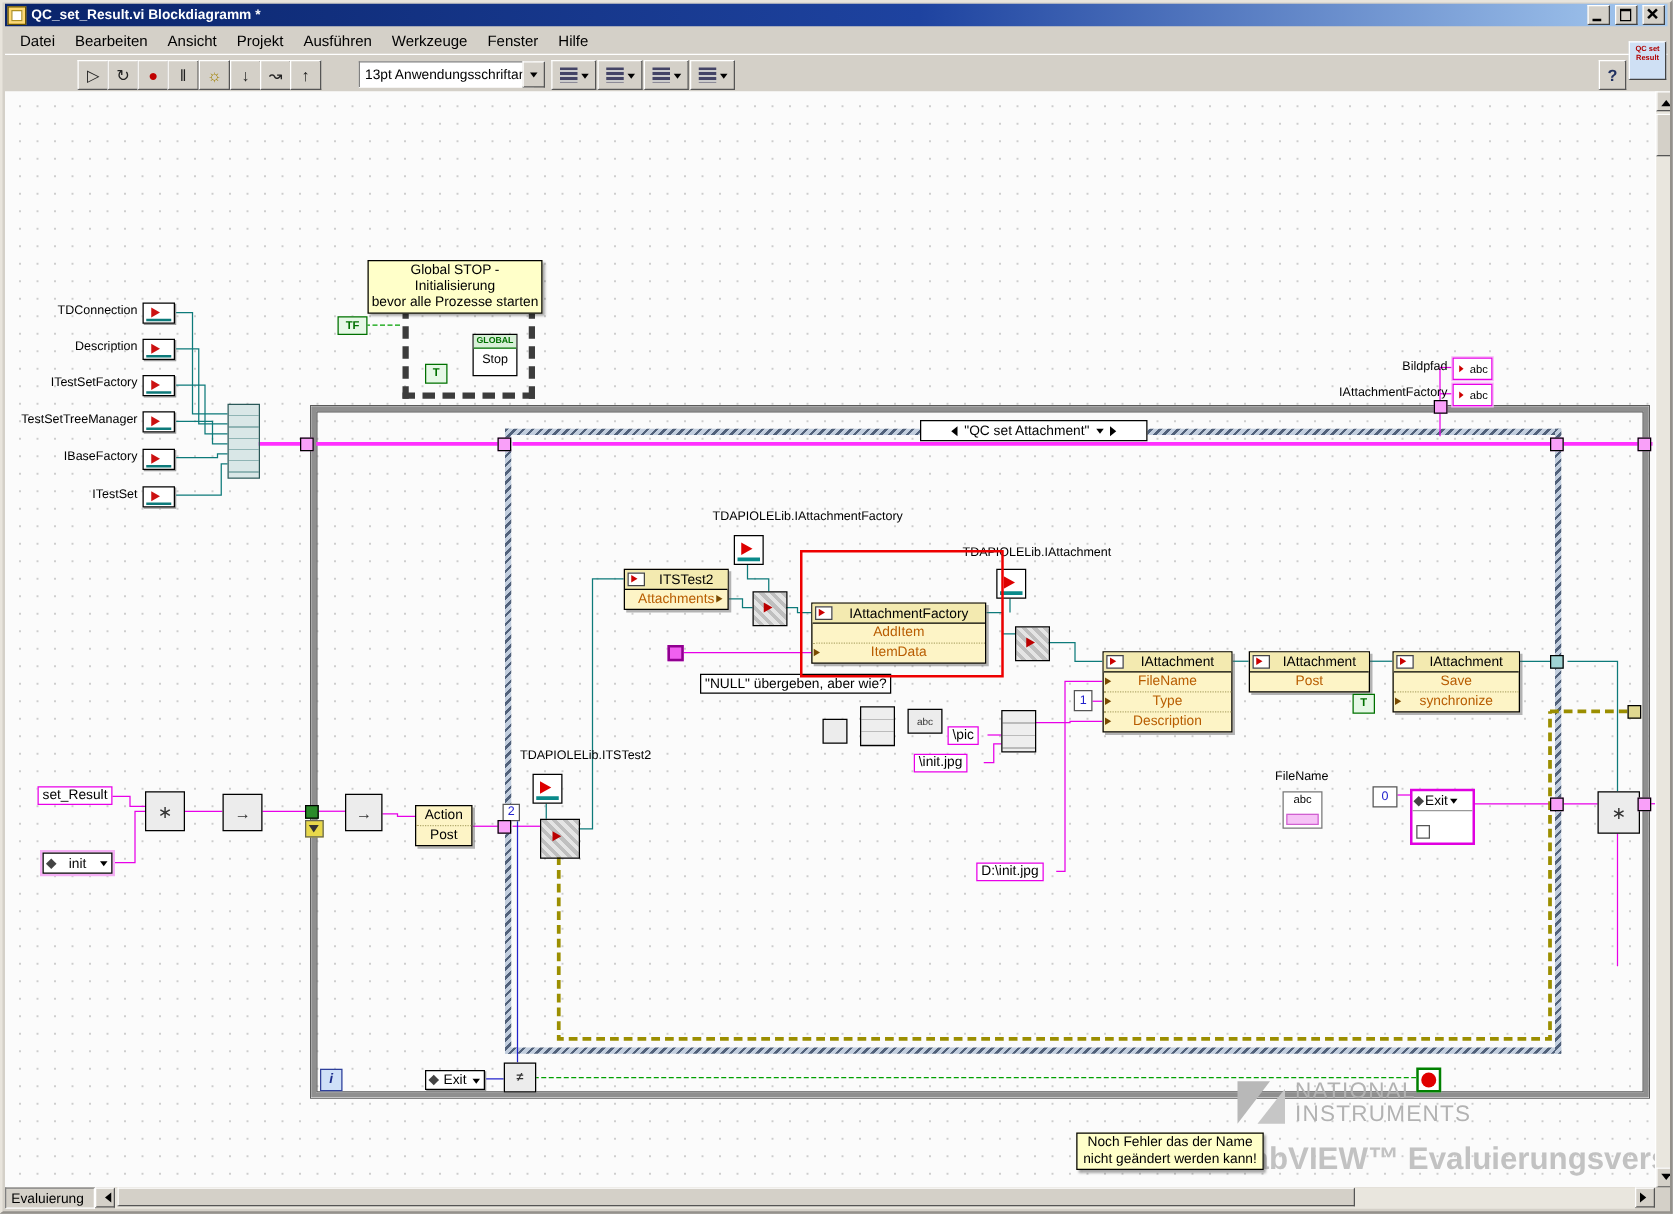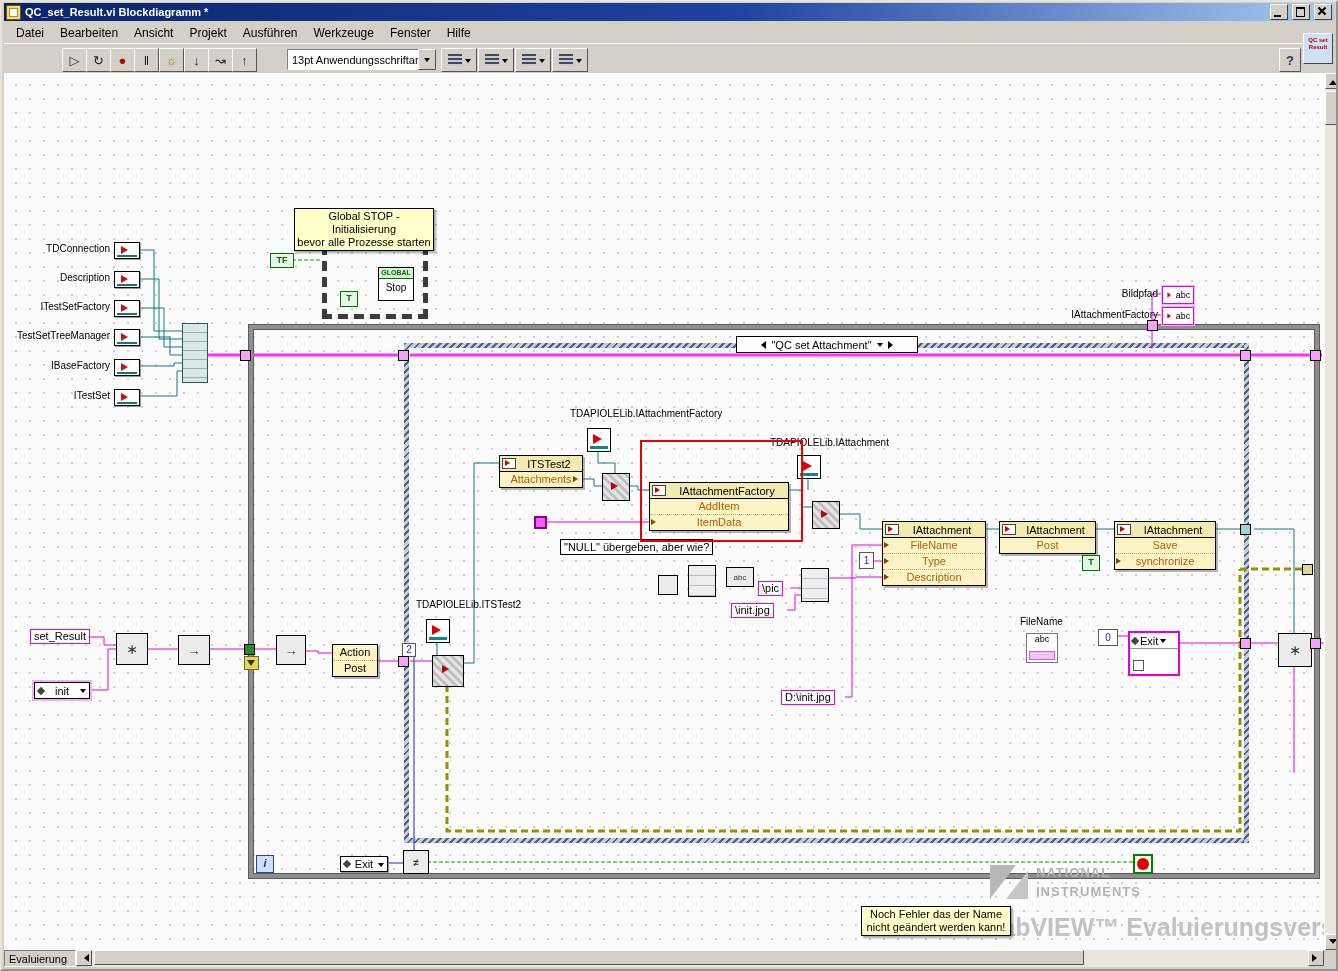--- a/index.html
+++ b/index.html
@@ -95,21 +95,21 @@
   .abcctl{position:absolute;left:1022px;top:560px;width:30px;height:28px;background:#fff;border:1px solid #777;z-index:3;font-size:9px;text-align:center;}
   .abcctl .strip{position:absolute;left:2px;right:2px;bottom:2px;height:7px;background:#f6c2f6;border:1px solid #d060d0;font-size:6px;line-height:6px;color:#a000a0;}
   .gnode{position:absolute;left:374px;top:194px;width:36px;height:34px;background:#fff;border:1px solid #000;z-index:3;box-sizing:border-box;}
   .gnode .gt{font-size:7px;font-weight:bold;color:#007000;background:#d8f0d8;text-align:center;border-bottom:1px solid #007000;line-height:10px;}
   .gnode .gv{font-size:10px;text-align:center;line-height:18px;}
   .pinkterm{position:absolute;left:530px;top:443px;width:13px;height:13px;background:#f060f0;border:2px solid #900090;z-index:3;box-sizing:border-box;}
   .ysel{position:absolute;left:240px;top:583px;width:13px;height:12px;background:#e8d84a;border:1px solid #665;z-index:4;}
   .ysel::after{content:"";position:absolute;left:2px;top:3px;border:4px solid transparent;border-top:6px solid #333;}
   
   .wm{position:absolute;z-index:6;pointer-events:none;color:#b2b2b2;}
-  .wm-brand{font-size:13px;font-weight:bold;letter-spacing:1px;line-height:19px;}
+  .wm-brand{font-size:18px;font-weight:normal;letter-spacing:1px;line-height:19px;}
   .wm-eval{font-size:25px;font-weight:bold;color:#c2c2c2;white-space:nowrap;}
   .ni-mark{position:relative;width:44px;height:38px;flex:none;}
   .ni-mark::before{content:"";position:absolute;left:4px;top:2px;width:0;height:0;border-top:34px solid #b8b8b8;border-right:26px solid transparent;}
   .ni-mark::after{content:"";position:absolute;left:20px;top:8px;width:0;height:0;border-bottom:28px solid #c6c6c6;border-left:22px solid transparent;}
   
   .vscroll{position:absolute;left:1322px;top:71px;width:16px;height:877px;background:#e9e6de;border-left:1px solid #fff;}
   .hrow{position:absolute;left:2px;top:948px;width:1320px;height:17px;background:#d4d0c8;display:flex;align-items:stretch;}
   .sbtn{width:16px;height:16px;background:#d4d0c8;border:1px solid;border-color:#fff #555 #555 #fff;display:flex;align-items:center;justify-content:center;flex:none;box-sizing:border-box;}
   .statusbox{width:72px;background:#d4d0c8;border:1px solid;border-color:#808080 #fff #fff #808080;font-size:11px;display:flex;align-items:center;padding:0 4px;gap:4px;box-sizing:border-box;flex:none;}
   .htrack{flex:1;background:#e9e6de;position:relative;}

